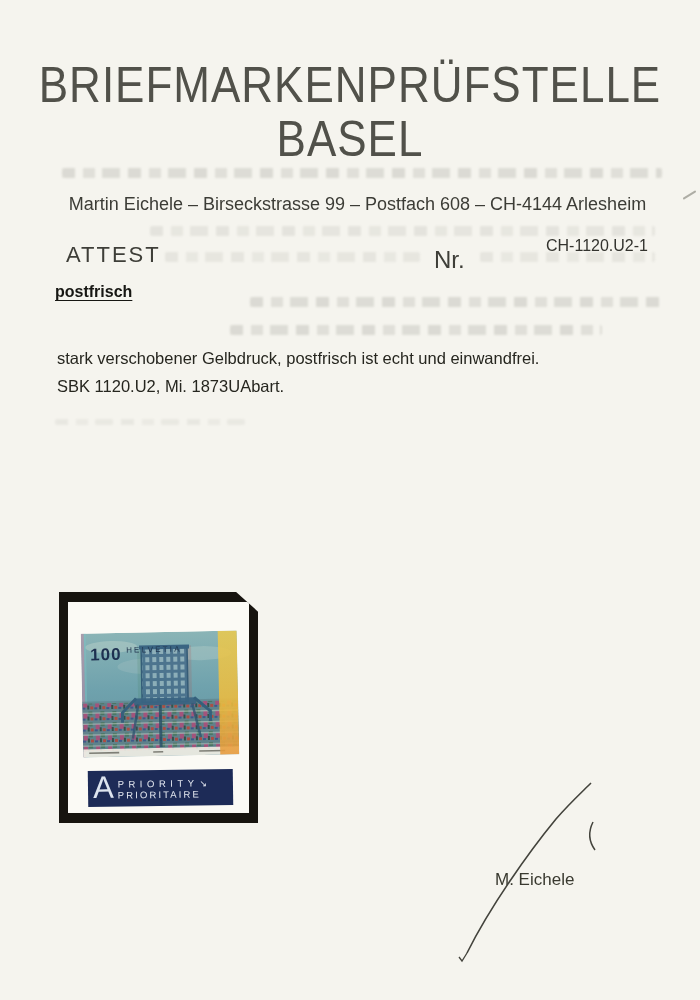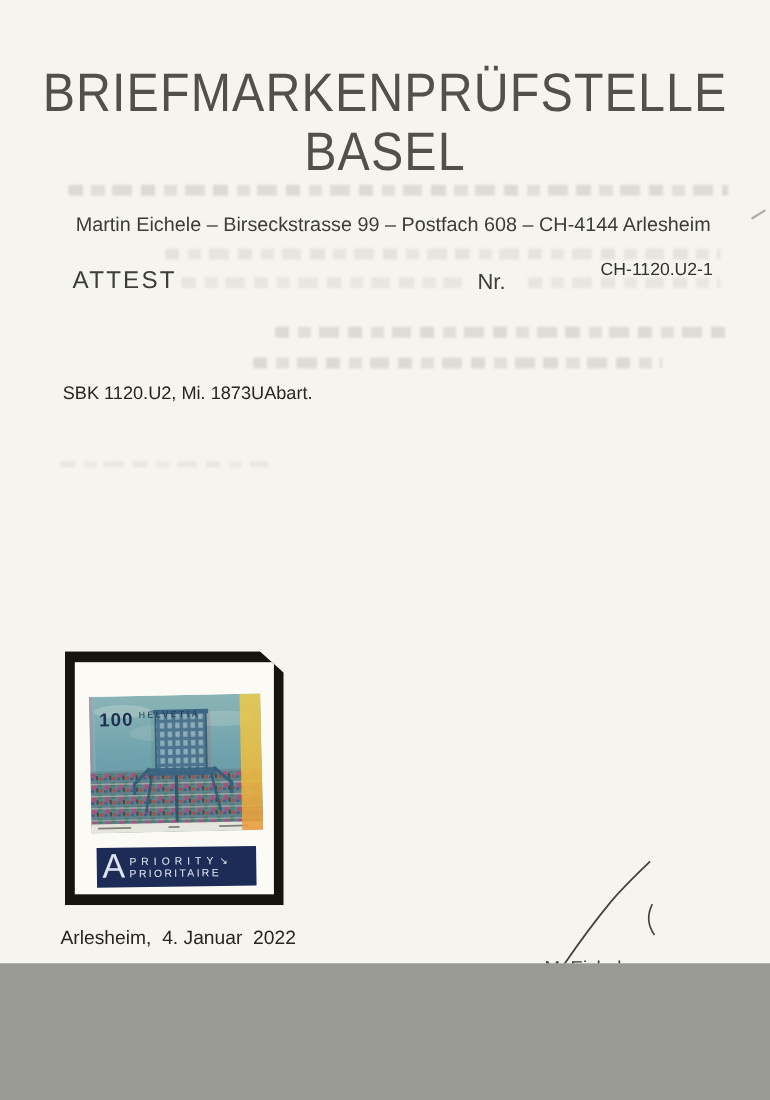--- a/index.html
+++ b/index.html
@@ -1,34 +1,34 @@
 <!DOCTYPE html>
 <html><head>
 <meta charset="utf-8">
 <style>
   html,body { margin:0; padding:0; background:#9a9a94; }
   .page {
-    position:relative; width:700px; height:876px; margin:0 auto;
+    position:relative; width:700px; height:1000px; margin:0 auto;
     background:#f5f4ee; overflow:hidden;
     font-family:"Liberation Sans", sans-serif; color:#2a2a24;
   }
   .abs { position:absolute; }
 
   
   .title { left:0; right:0; text-align:center; color:#51514a;
            font-size:44px; letter-spacing:1px; font-weight:400;
            transform:scaleY(1.12); }
   .title1 { top:60px; }
   .title2 { top:114px; }
   .address { top:194px; left:0; right:0; text-align:center;
              font-size:18px; color:#3c3c36;margin-left:15px; }
 
   
   .attest-label { left:66px; top:242px; font-size:22px; letter-spacing:2px; color:#3e3e38; }
-  .nr-label     { left:434px; top:246px; font-size:20px; color:#3e3e38; }
+  .nr-label     { left:434px; top:246px; font-size:24px; color:#3e3e38; }
   .cert-number  { left:546px; top:237px; font-size:16px; color:#33332e; }
 
   
   .subject { left:55px; top:278px; font-size:16px; font-weight:bold; color:#171713;
              line-height:27px; }
   .subject div { text-decoration:underline; text-underline-offset:3px; }
   .body-text { left:57px; top:345px; font-size:16.5px; color:#26261f; line-height:27.5px; }
 
   
   .ghost { height:10px; border-radius:2px; filter:blur(1.1px); opacity:.34;
@@ -82,23 +82,25 @@
   <div class="abs ghost g5"></div>
   <div class="abs ghost g6"></div>
   <div class="abs ghost g7"></div>
   <div class="abs edge-mark"></div>
 
   <div class="abs attest-label">ATTEST</div>
   <div class="abs nr-label">Nr.</div>
   <div class="abs cert-number">CH-1120.U2-1</div>
 
   <div class="abs subject">
+    <div>postfrisch</div>
   </div>
 
   <div class="abs body-text">
+    <div>stark verschobener Gelbdruck, postfrisch ist echt und einwandfrei.</div>
     <div>SBK 1120.U2, Mi. 1873UAbart.</div>
   </div>
 
   <div class="abs mount">
     <div class="paper"></div>
 
     <svg class="stamp-svg" width="156" height="124" viewBox="0 0 156 124">
       <defs>
         <linearGradient id="sky" x1="0" y1="0" x2="0" y2="1">
           <stop offset="0" stop-color="#8ab4b6"></stop>
@@ -165,21 +167,20 @@
 
     <div class="priority">
       <span class="a">A</span>
       <span class="lines">
         <span class="l1"><span>PRIORITY</span><span class="arrow">↘</span></span>
         <span class="l2">PRIORITAIRE</span>
       </span>
     </div>
   </div>
 
-  <div class="abs place-date">Arlesheim,  4. Januar  2022</div>
   <div class="abs signature-name">M. Eichele</div>
 
   <svg class="abs signature-svg" width="260" height="235" viewBox="0 0 260 235">
     <path d="M37 208 C 60 162, 98 108, 126 74 C 139 59, 152 47, 161 38" stroke="#43433c" stroke-width="1.6" fill="none"></path>
     <path d="M37 208 L32 216 L29 212" stroke="#43433c" stroke-width="1.3" fill="none"></path>
     <path d="M163 77 C 158.5 86, 158.5 96, 165 105" stroke="#43433c" stroke-width="1.5" fill="none"></path>
   </svg>
 
 </div>
 

